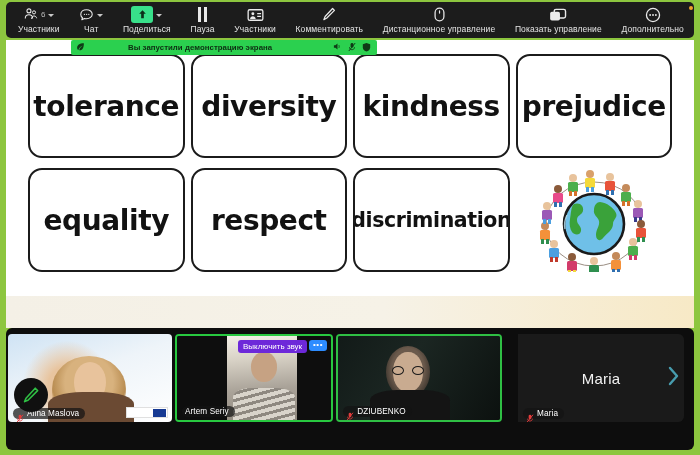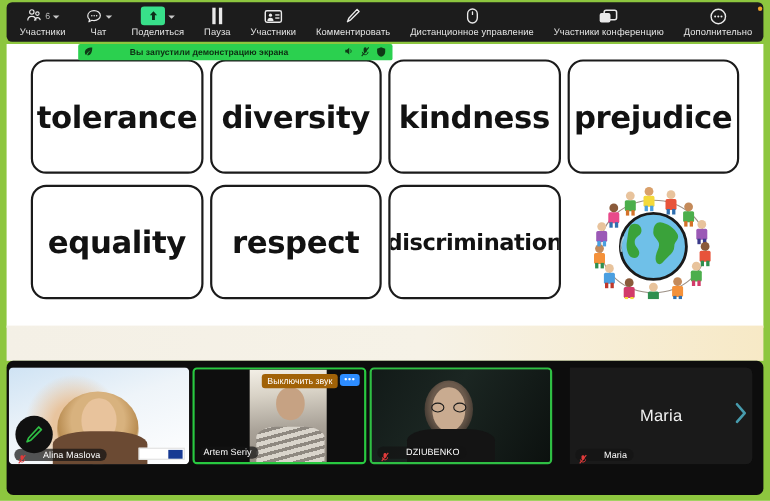--- a/index.html
+++ b/index.html
@@ -92,21 +92,21 @@
     align-items: stretch;
     z-index: 28;
     border-radius: 2px;
     overflow: hidden;
     font-size: 8px;
   }
   .sb-green {
     background: #2bd04f;
     display: flex; align-items: center;
     padding: 0 6px 0 5px;
-    gap: 5px;
+    gap: 15px;
     color: #0c2a10;
   }
   .sb-text {
     font-size: 7.8px;
     color: #0d2d12;
     font-weight: 600;
     letter-spacing: .05px;
     padding: 0 46px 0 28px;
   }
   .sb-icons { display: flex; align-items: center; gap: 6px; }
@@ -197,21 +197,21 @@
     background: #161616;
   }
   .tile.t1 { width: 168px; border-radius: 4px; }
   .tile.t2 { width: 162px; margin-left: 3px; border: 2px solid #28c940; border-radius: 4px; }
   .tile.t3 { width: 170px; margin-left: 3px; border: 2px solid #2fbf44; border-radius: 4px; }
   .tile.t4 { width: 170px; margin-left: 16px; border-radius: 0 6px 6px 0; }
 
   .name-badge {
     position: absolute;
     left: 5px; bottom: 3px;
-    display: flex; align-items: center; gap: 15px;
+    display: flex; align-items: center; gap: 3px;
     background: rgba(20,20,20,.72);
     border-radius: 8px;
     padding: 1px 6px 1px 3px;
     z-index: 6;
   }
   .name-badge .nm {
     color: #ffffff;
     font-size: 8.2px;
     white-space: nowrap;
     letter-spacing: .1px;
@@ -219,21 +219,21 @@
   .mic-off {
     width: 8px; height: 9px;
     position: relative;
     display: block;
     flex: 0 0 auto;
   }
 
   .mute-pill {
     position: absolute;
     right: 24px; top: 4px;
-    background: #a16207;
+    background: #6d28d9;
     color: #fff;
     font-size: 8px;
     border-radius: 3px;
     padding: 2px 5px;
     cursor: pointer;
     white-space: nowrap;
     z-index: 8;
   }
   .more-pill {
     position: absolute;
@@ -453,21 +453,21 @@
 
     <div class="tb-item">
       <div class="tb-icon-row">
         <span>
           <svg class="ic" width="18" height="14" viewBox="0 0 22 17">
             <rect x="1.4" y="4.6" width="12" height="10.6" rx="2.2" fill="#eaeaea"></rect>
             <rect x="6.4" y="1.6" width="13.8" height="10.6" rx="2.2" fill="none" stroke="#eaeaea" stroke-width="1.7"></rect>
           </svg>
         </span>
       </div>
-      <div class="tb-label">Участники конференцию</div>
+      <div class="tb-label">Показать управление</div>
     </div>
 
     <div class="tb-item">
       <div class="tb-icon-row">
         <span>
           <svg class="ic" width="16" height="16" viewBox="0 0 20 20">
             <circle cx="10" cy="10" r="8.2" fill="none" stroke="#eaeaea" stroke-width="1.6"></circle>
             <circle cx="6.4" cy="10" r="1.15" fill="#eaeaea"></circle>
             <circle cx="10" cy="10" r="1.15" fill="#eaeaea"></circle>
             <circle cx="13.6" cy="10" r="1.15" fill="#eaeaea"></circle>

